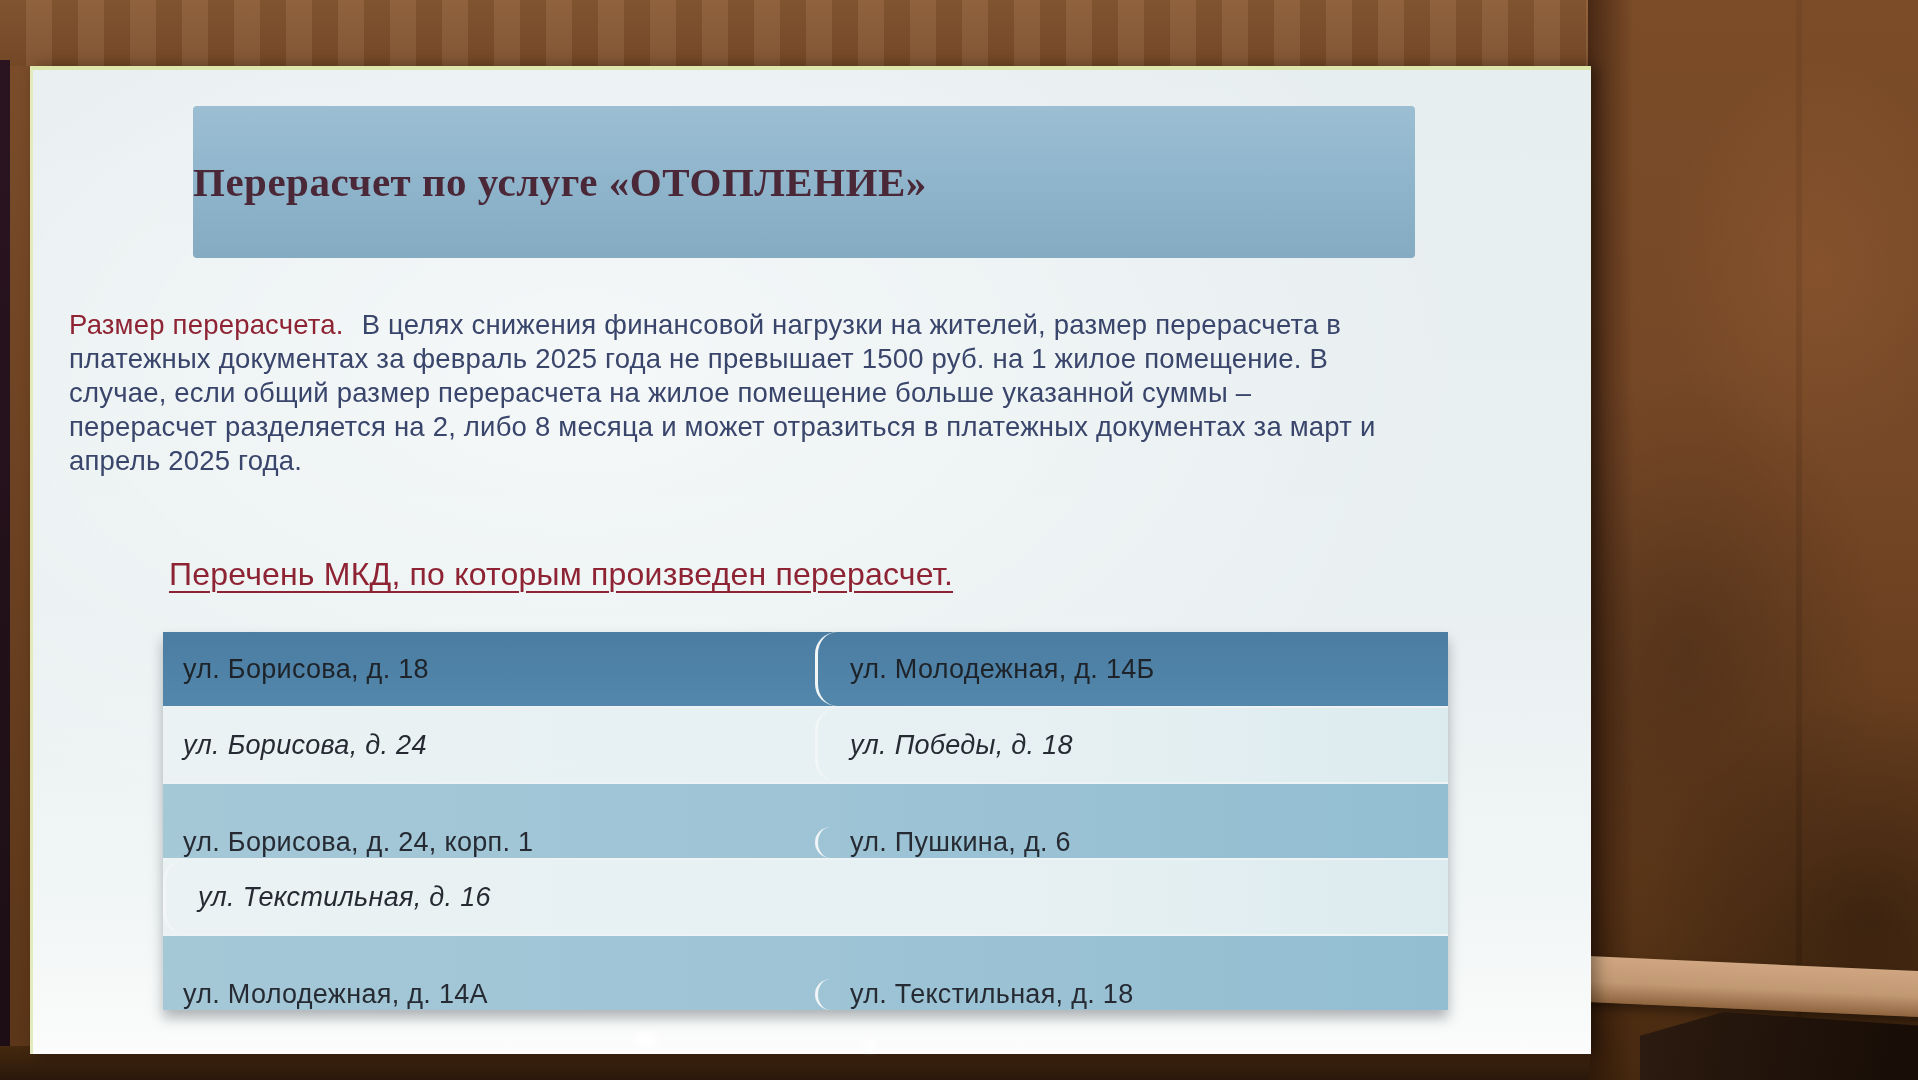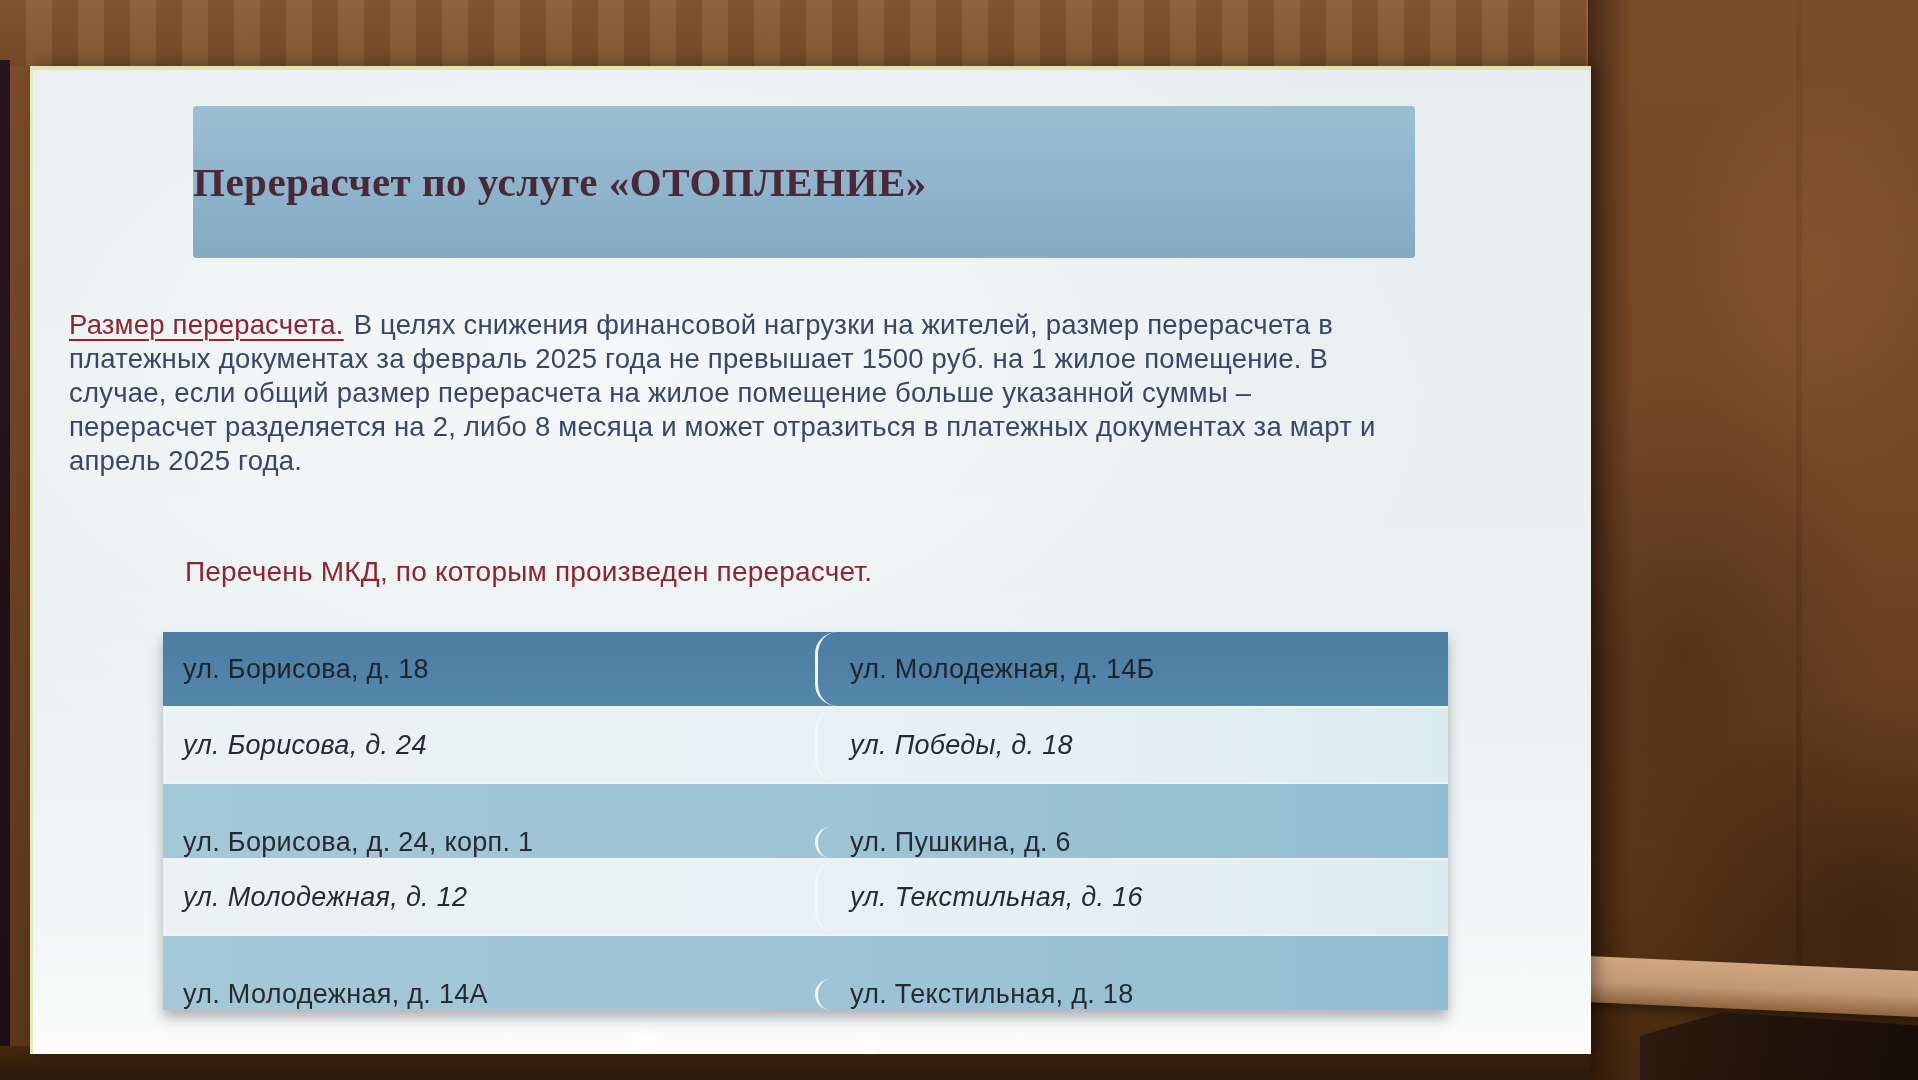--- a/index.html
+++ b/index.html
@@ -55,27 +55,27 @@
   
   #banner{position:absolute;left:160px;top:36px;width:1222px;height:152px;border-radius:4px;
     background:linear-gradient(180deg,#9cbed3 0%,#8cb3ca 60%,#85abc2 100%);
     display:flex;align-items:center;justify-content:flex-start;}
   #banner h1{margin:0;font-family:"Liberation Serif",serif;font-weight:bold;
     font-size:41px;color:#4b2838;letter-spacing:.5px;}
 
   
   #para{position:absolute;left:36px;top:238px;width:1300px;
     font-size:27.5px;line-height:34px;color:#39456b;letter-spacing:.2px;}
-  #para .lead{color:#8e2333;text-decoration:underline;text-underline-offset:5px;
-    text-decoration-thickness:2px;margin-right:10px;}
+  #para .lead{color:#8e2333;text-underline-offset:5px;
+    text-decoration-thickness:2px;margin-right:18px;}
   #para .pline{white-space:nowrap;}
 
   
-  #subhead{position:absolute;left:152px;top:486px;font-size:28px;color:#8e2333;
-    text-underline-offset:6px;text-decoration-thickness:2px;
+  #subhead{position:absolute;left:136px;top:486px;font-size:32px;color:#8e2333;
+    text-decoration:underline;text-underline-offset:6px;text-decoration-thickness:2px;
     letter-spacing:.2px;}
 
   
   #mkd-table{position:absolute;left:130px;top:562px;width:1285px;
     box-shadow:0 8px 12px rgba(40,50,60,.35);}
   .trow{display:flex;width:100%;height:74px;}
   .trow + .trow{border-top:2px solid #eef4f5;}
   .tcell{display:flex;align-items:center;font-size:27px;color:#262b33;letter-spacing:.3px;border-radius:22px;}
   .tcell.c1{width:652px;padding-left:20px;box-sizing:border-box;}
   .tcell.c2{flex:1;padding-left:32px;border-left:3px solid #f2f6f6;box-sizing:border-box;}
@@ -124,21 +124,20 @@
       </div>
       <div class="trow row-pale">
         <div class="tcell c1">ул. Борисова, д. 24</div>
         <div class="tcell c2">ул. Победы, д. 18</div>
       </div>
       <div class="trow row-blue">
         <div class="tcell c1">ул. Борисова, д. 24, корп. 1</div>
         <div class="tcell c2">ул. Пушкина, д. 6</div>
       </div>
       <div class="trow row-pale">
-        <div class="tcell c1">ул. Молодежная, д. 12</div>
         <div class="tcell c2">ул. Текстильная, д. 16</div>
       </div>
       <div class="trow row-blue">
         <div class="tcell c1">ул. Молодежная, д. 14А</div>
         <div class="tcell c2">ул. Текстильная, д. 18</div>
       </div>
     </div>
 
     <div class="smudge" id="smudge1"></div>
     <div class="smudge" id="smudge2"></div>

